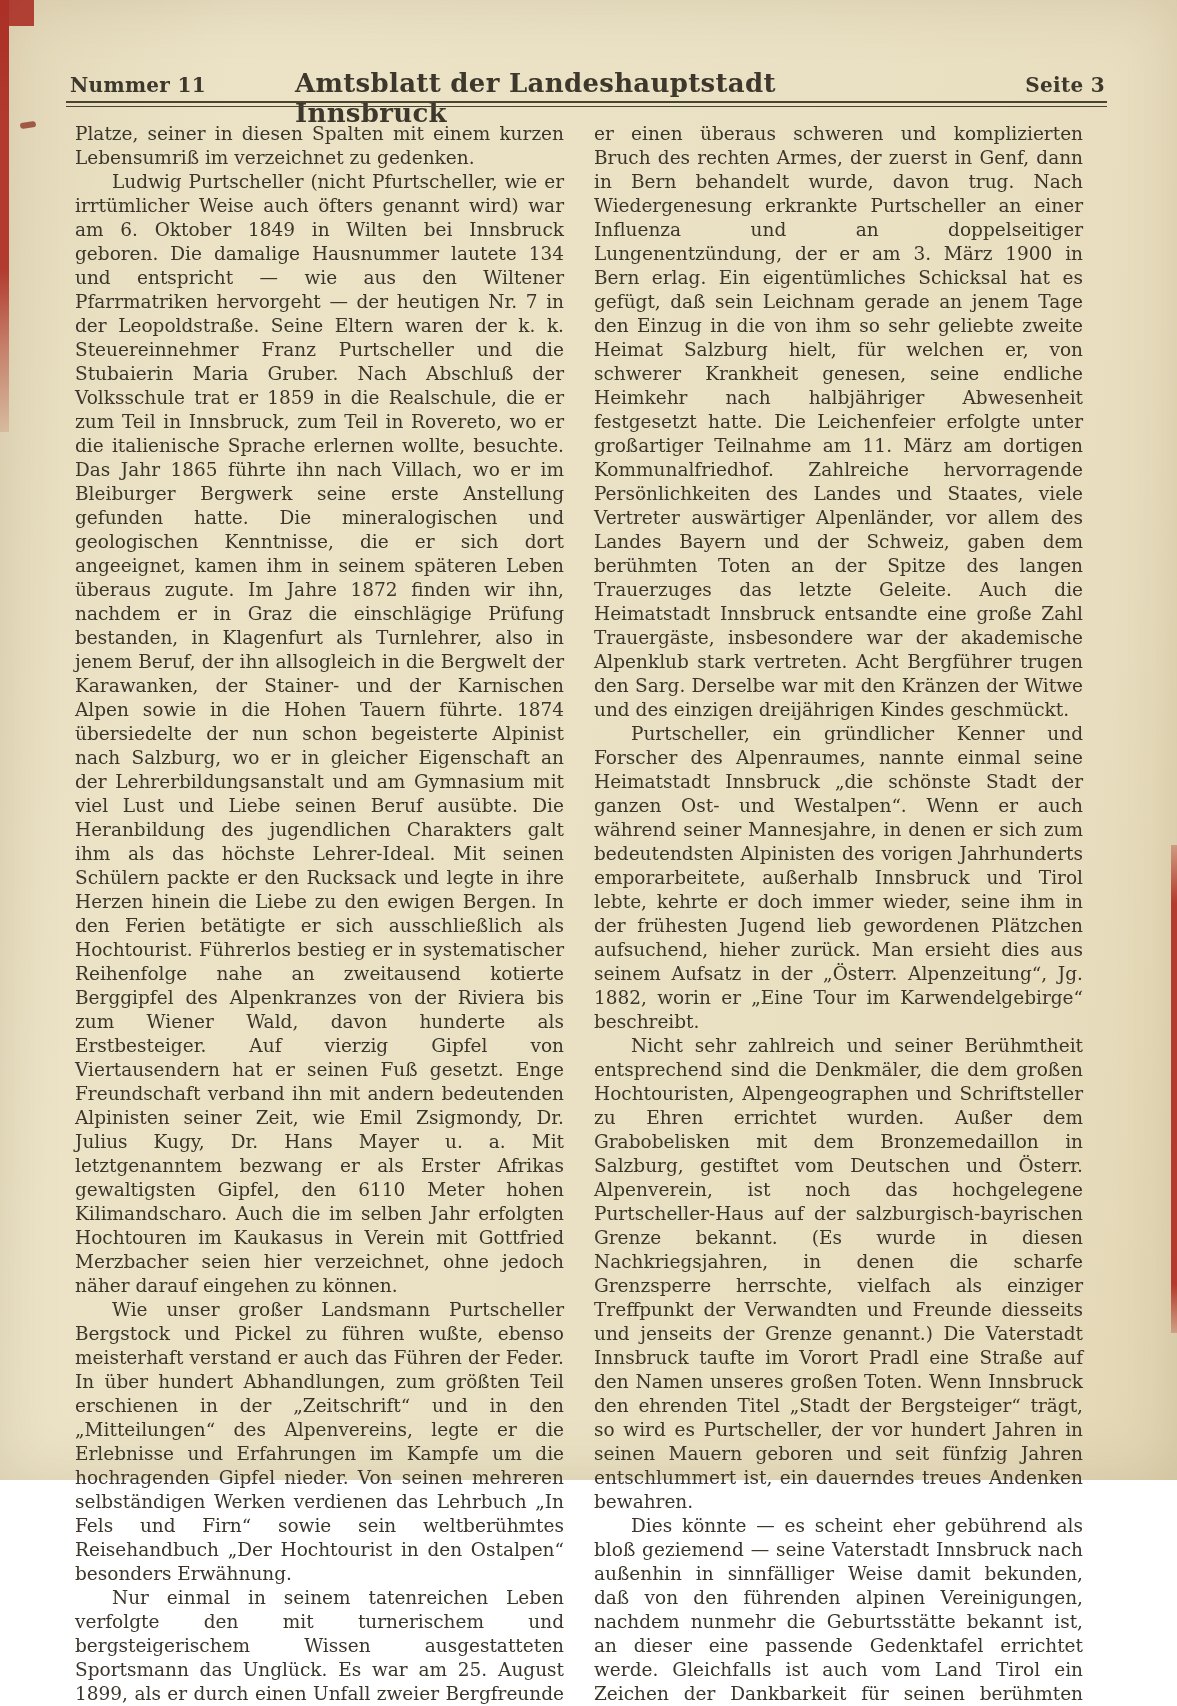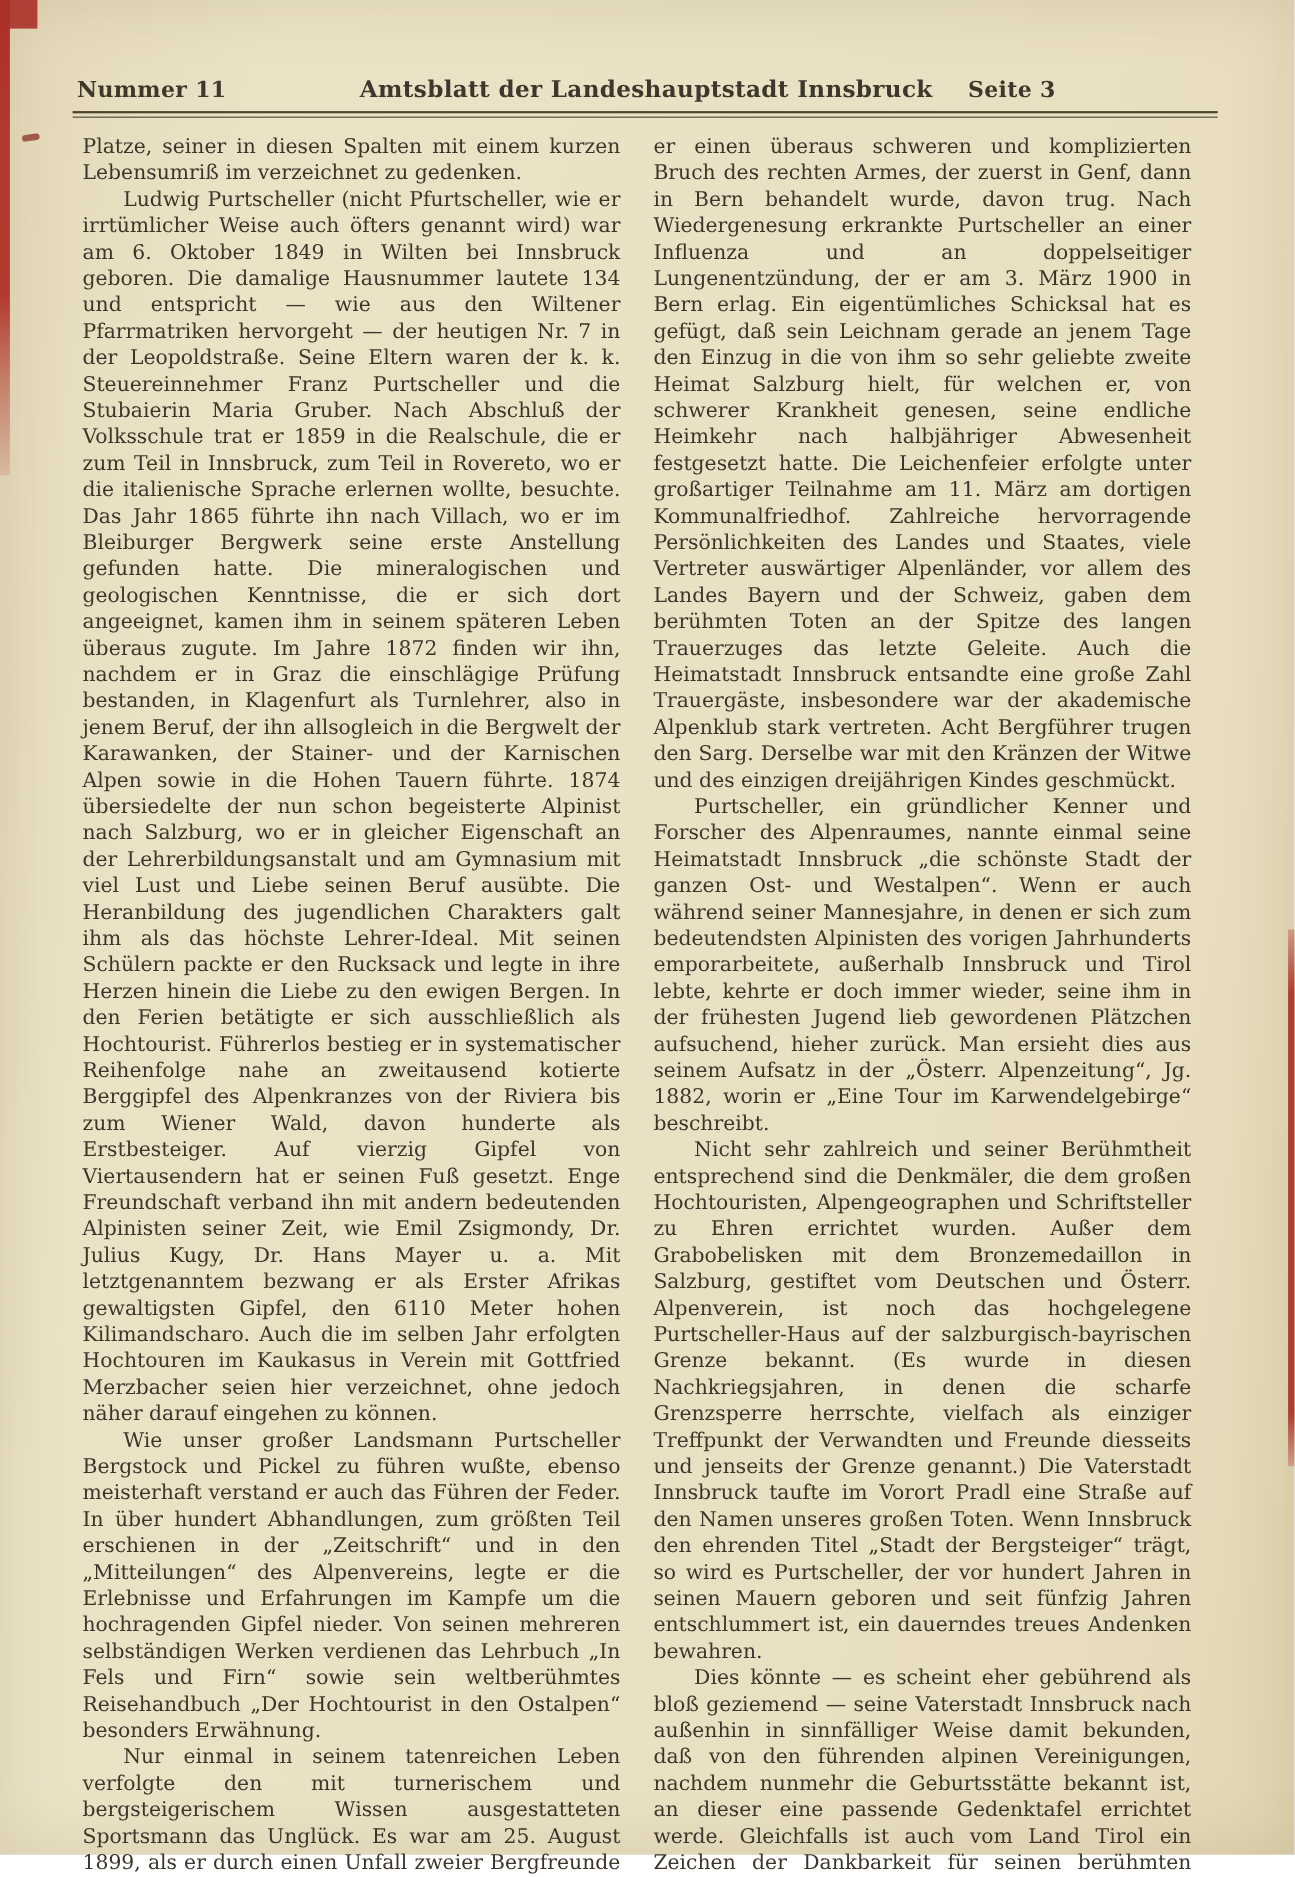--- a/index.html
+++ b/index.html
@@ -3,21 +3,21 @@
 <meta charset="utf-8">
 <style>
   html, body { margin: 0; padding: 0; }
   body {
     width: 1177px; height: 1706px;
     font-family: "DejaVu Serif", "Liberation Serif", serif;
     overflow: hidden;
   }
   .page {
     position: relative;
-    width: 1177px; height: 1686px;
+    width: 1177px; height: 1480px;
     background:
       linear-gradient(100deg, #e3d8b8 0%, #ece3c7 18%, #eae1c4 55%, #e8ddbe 85%, #e1d5b2 100%);
     box-shadow: inset 0 0 60px rgba(120,100,60,0.18);
     color: #3a342a;
   }
   
   .scan-left {
     position: absolute; left: 0; top: 0; width: 9px; height: 432px;
     background: linear-gradient(#aa2f26 0%, #b23a2e 30%, #b23a2e 62%, rgba(178,58,46,0.55) 80%, rgba(178,58,46,0.15) 100%);
   }
@@ -33,22 +33,22 @@
     position: absolute; right: 0; top: 845px; width: 6px; height: 488px;
     background: linear-gradient(rgba(178,58,46,0.35), #b23a2e 12%, #b23a2e 90%, rgba(178,58,46,0.3));
   }
   .masthead {
     position: absolute; top: 68px; left: 70px; right: 72px;
     display: flex; align-items: baseline;
     font-weight: bold; font-size: 20px; letter-spacing: 0.3px;
     color: #3d372c;
   }
   .masthead .issue { flex: 1; text-align: left; }
-  .masthead .title { flex: 2.6; text-align: center; font-size: 21px; }
-  .masthead .pageno { flex: 1; text-align: left; }
+  .masthead .title { flex: 2.6; font-size: 26px; }
+  .masthead .pageno { flex: 1; text-align: right; }
   .rule {
     position: absolute; top: 101px; left: 66px; right: 70px; height: 3px;
     border-top: 2.5px solid #49432f;
     border-bottom: 1.3px solid #49432f;
   }
   .columns {
     position: absolute; top: 122px; left: 75px;
     width: 1008px;
     display: flex; gap: 30px;
   }

